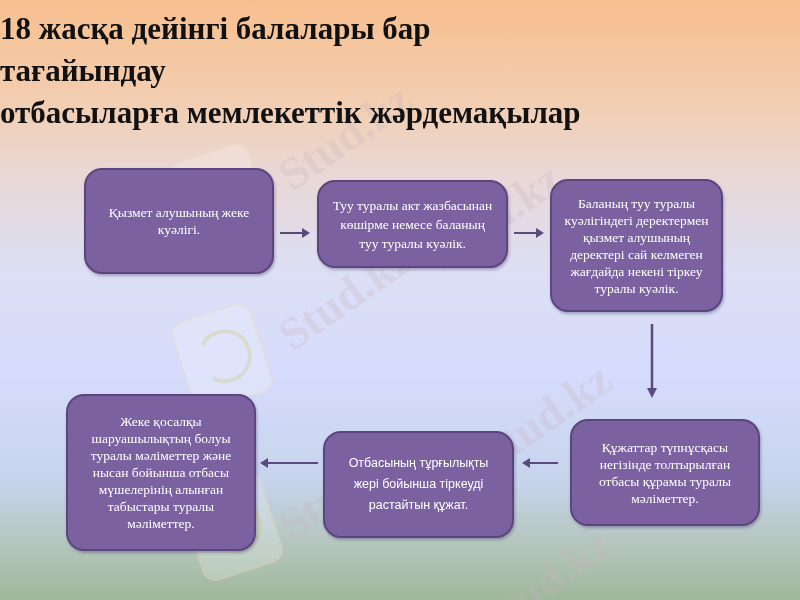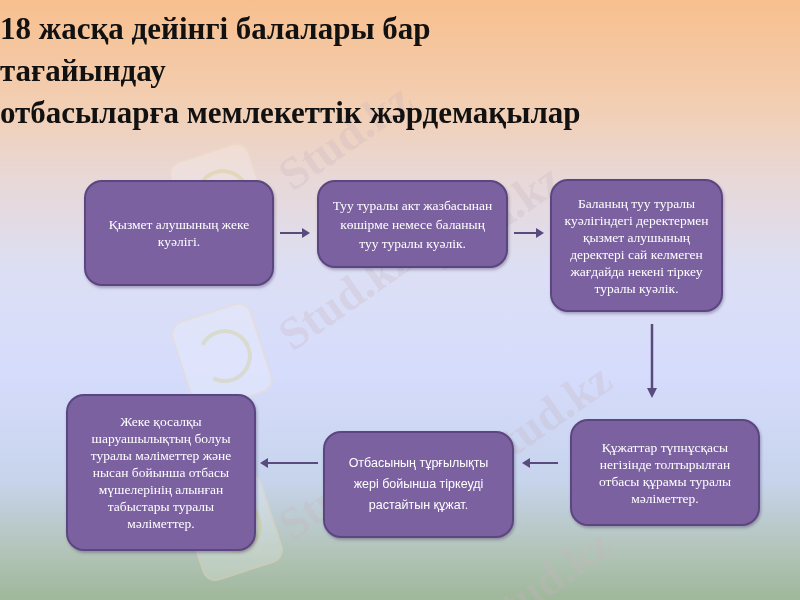--- a/index.html
+++ b/index.html
@@ -51,21 +51,21 @@
 <div class="watermark" style="left:470px; top:390px;">Stud.kz</div>
 <div class="watermark" style="left:270px; top:460px;">Stud.kz</div>
 <div class="watermark" style="left:470px; top:555px;">Stud.kz</div>
 
 <div class="title">
   <div>18 жасқа дейінгі балалары бар</div>
   <div>тағайындау</div>
   <div>отбасыларға мемлекеттік жәрдемақылар</div>
 </div>
 
-<div class="box" style="left:84px; top:180px; width:190px; height:106px;">
+<div class="box" style="left:84px; top:168px; width:190px; height:106px;">
   <span>Қызмет алушының жеке куәлігі.</span>
 </div>
 
 <div class="box" style="left:317px; top:180px; width:191px; height:88px; line-height:19px;">
   <span>Туу туралы акт жазбасынан көшірме немесе баланың туу туралы куәлік.</span>
 </div>
 
 <div class="box" style="left:550px; top:179px; width:173px; height:133px; padding:10px 12px;">
   <span>Баланың туу туралы куәлігіндегі деректермен қызмет алушының деректері сай келмеген жағдайда некені тіркеу туралы куәлік.</span>
 </div>

